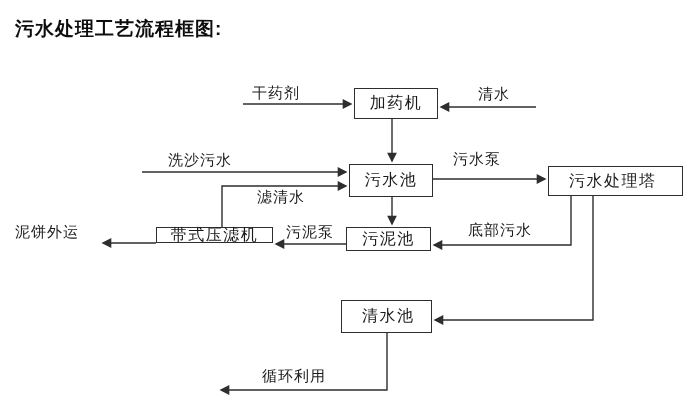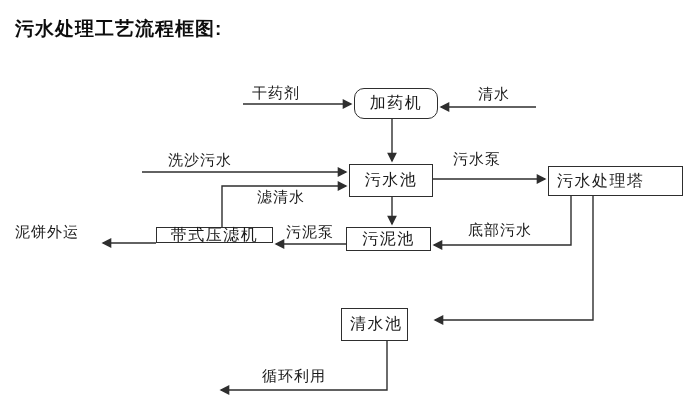--- a/index.html
+++ b/index.html
@@ -18,27 +18,27 @@
   .wires{position:absolute;left:0;top:0;width:700px;height:420px;}
   .node{
     position:absolute;
     background:#ffffff;
     border:1.5px solid #2e2e2e;
     box-sizing:border-box;
     font-size:16px;letter-spacing:1.5px;color:#1a1a1a;
     display:flex;align-items:center;justify-content:center;
     white-space:nowrap;
   }
-  .node.align-left{justify-content:flex-start;padding-left:8px;}
-  .n-dosing{left:354px;top:88px;width:84px;height:31px;border-radius:10px;}
+  .node.align-left{justify-content:flex-start;padding-left:20px;}
+  .n-dosing{left:354px;top:88px;width:84px;height:31px;}
   .n-sewage{left:349px;top:164px;width:84px;height:33px;}
   .n-sludge{left:346px;top:227px;width:85px;height:24px;}
   .n-tower{left:548px;top:166px;width:135px;height:30px;}
   .n-press{left:156px;top:227px;width:117px;height:16px;}
-  .n-clean{left:341px;top:308px;width:67px;height:33px;}
+  .n-clean{left:341px;top:300px;width:91px;height:33px;}
   .flow-label{
     position:absolute;
     font-size:15px;letter-spacing:1px;color:#1a1a1a;
     white-space:nowrap;
   }
   .l-dry{left:252px;top:84px;}
   .l-cleanwater{left:478px;top:85px;text-align:center;}
   .l-sandwash{left:168px;top:151px;}
   .l-sewagepump{left:453px;top:150px;text-align:right;}
   .l-filtered{left:257px;top:188px;}

